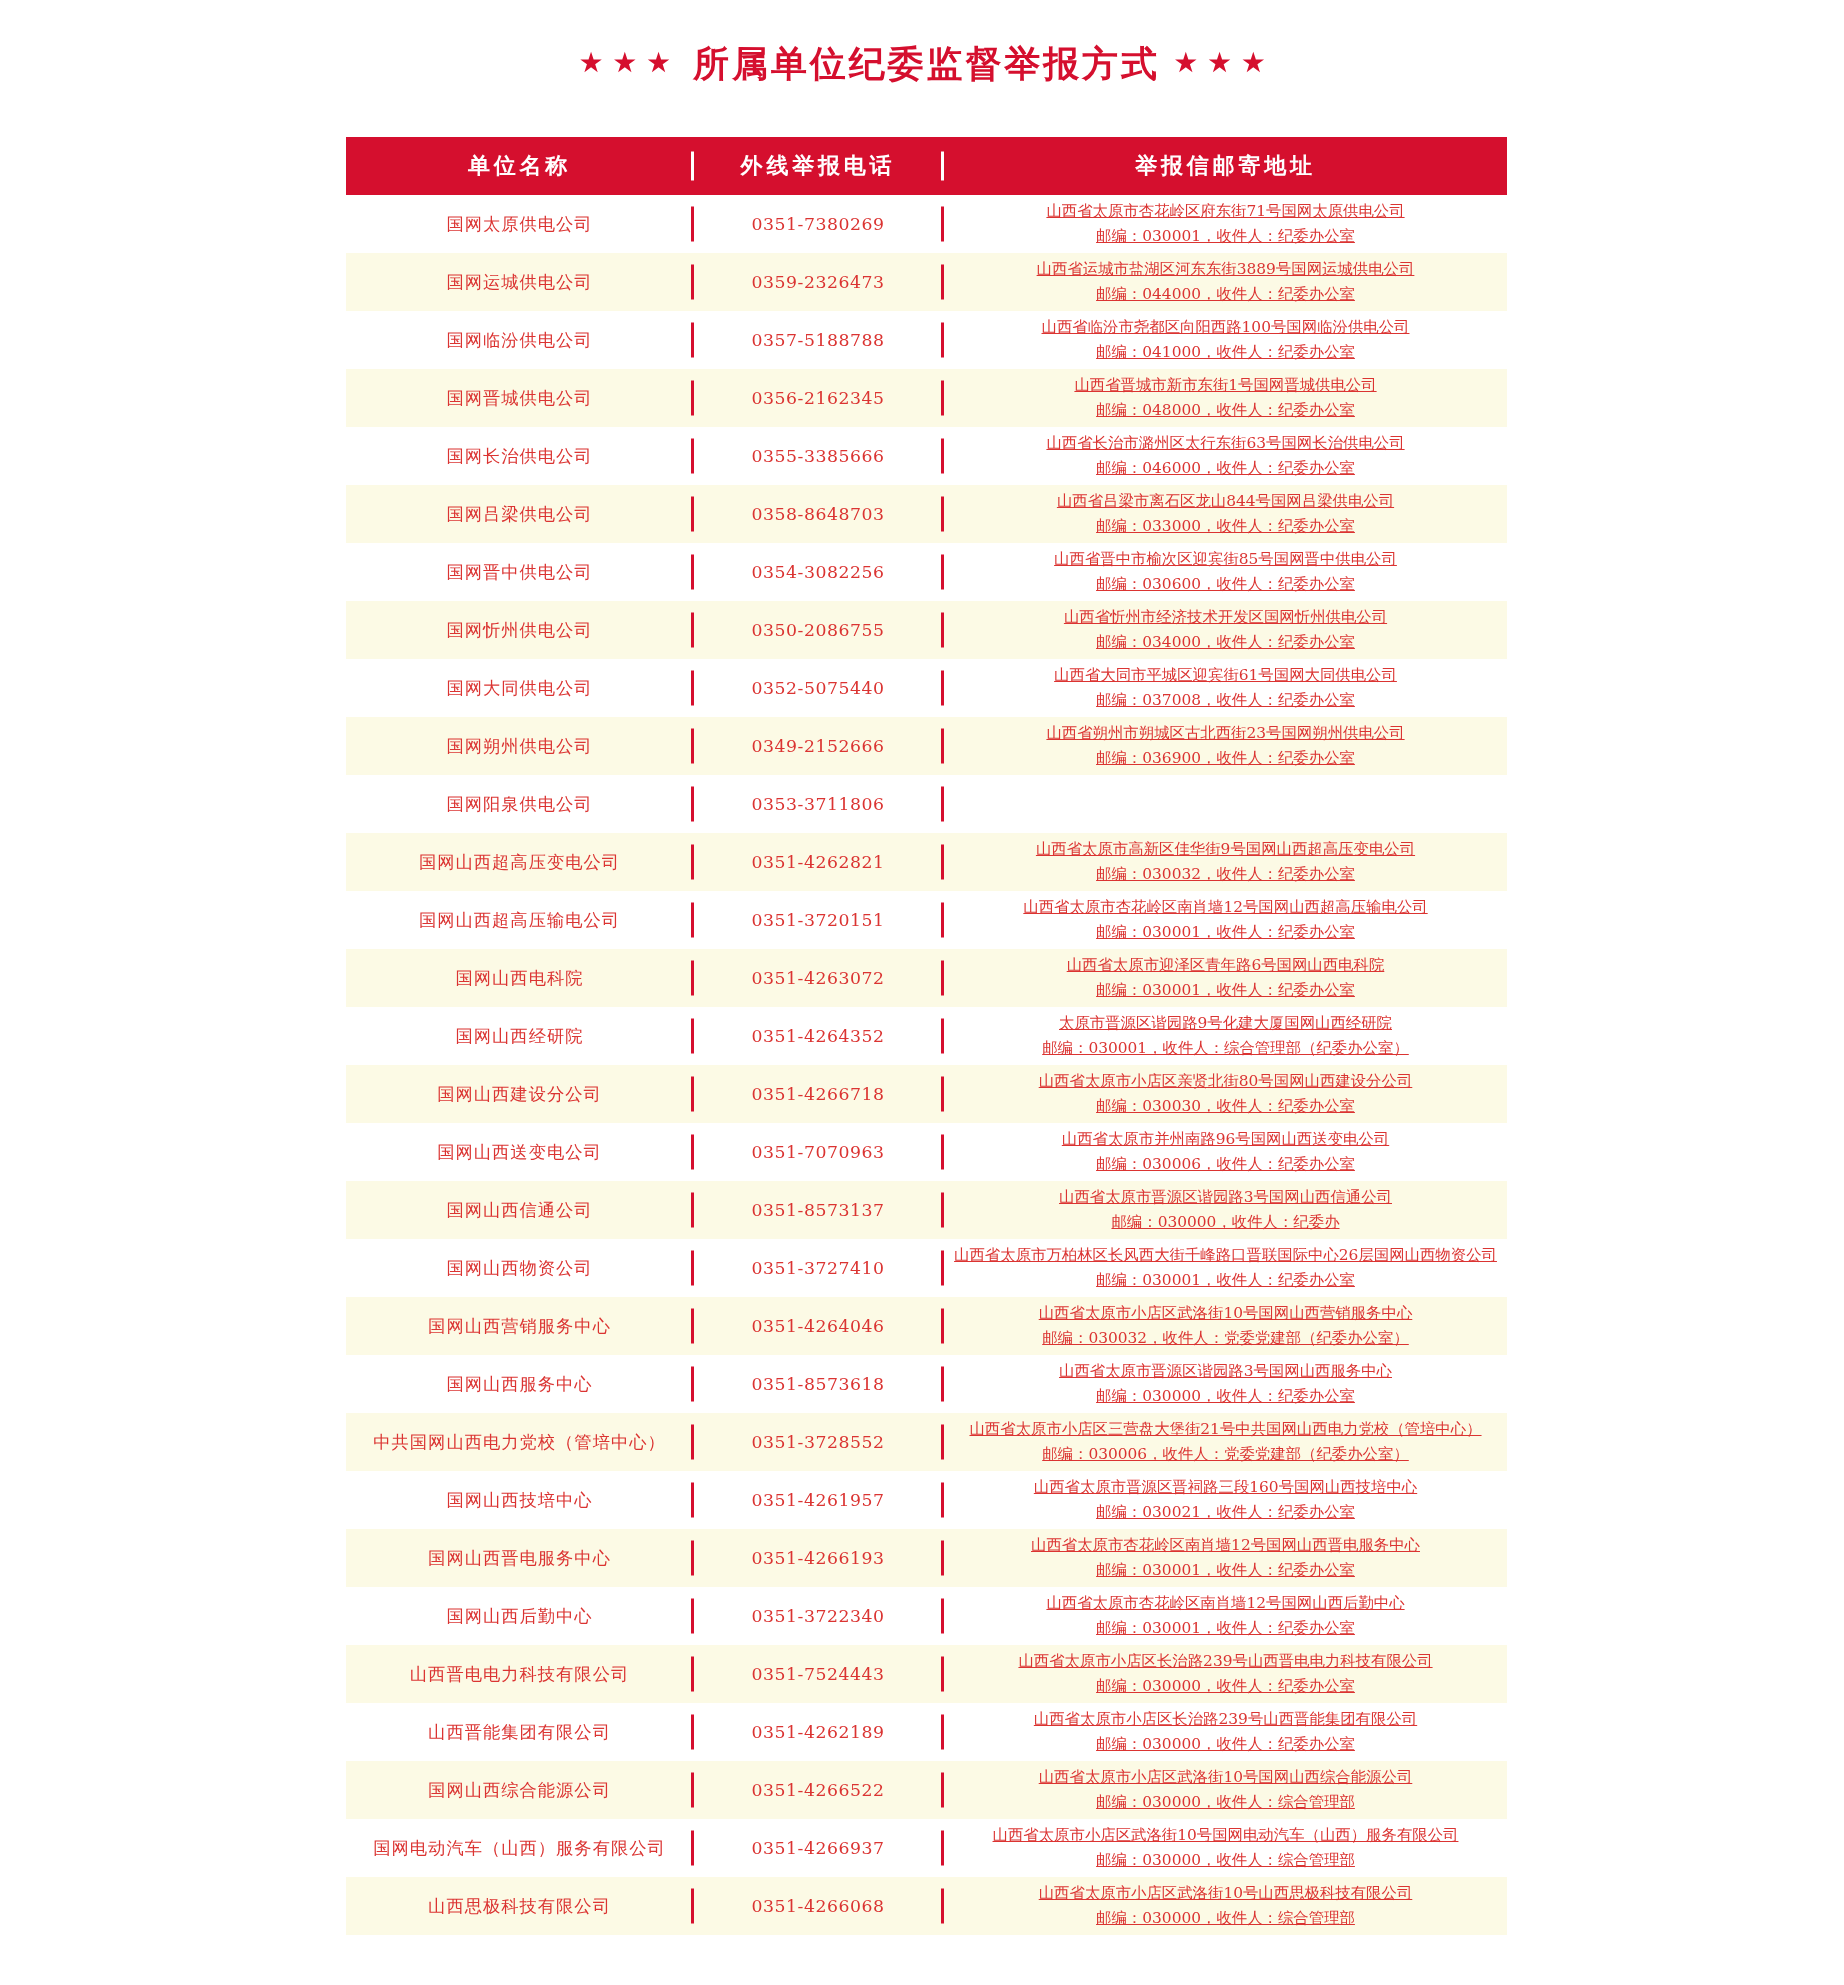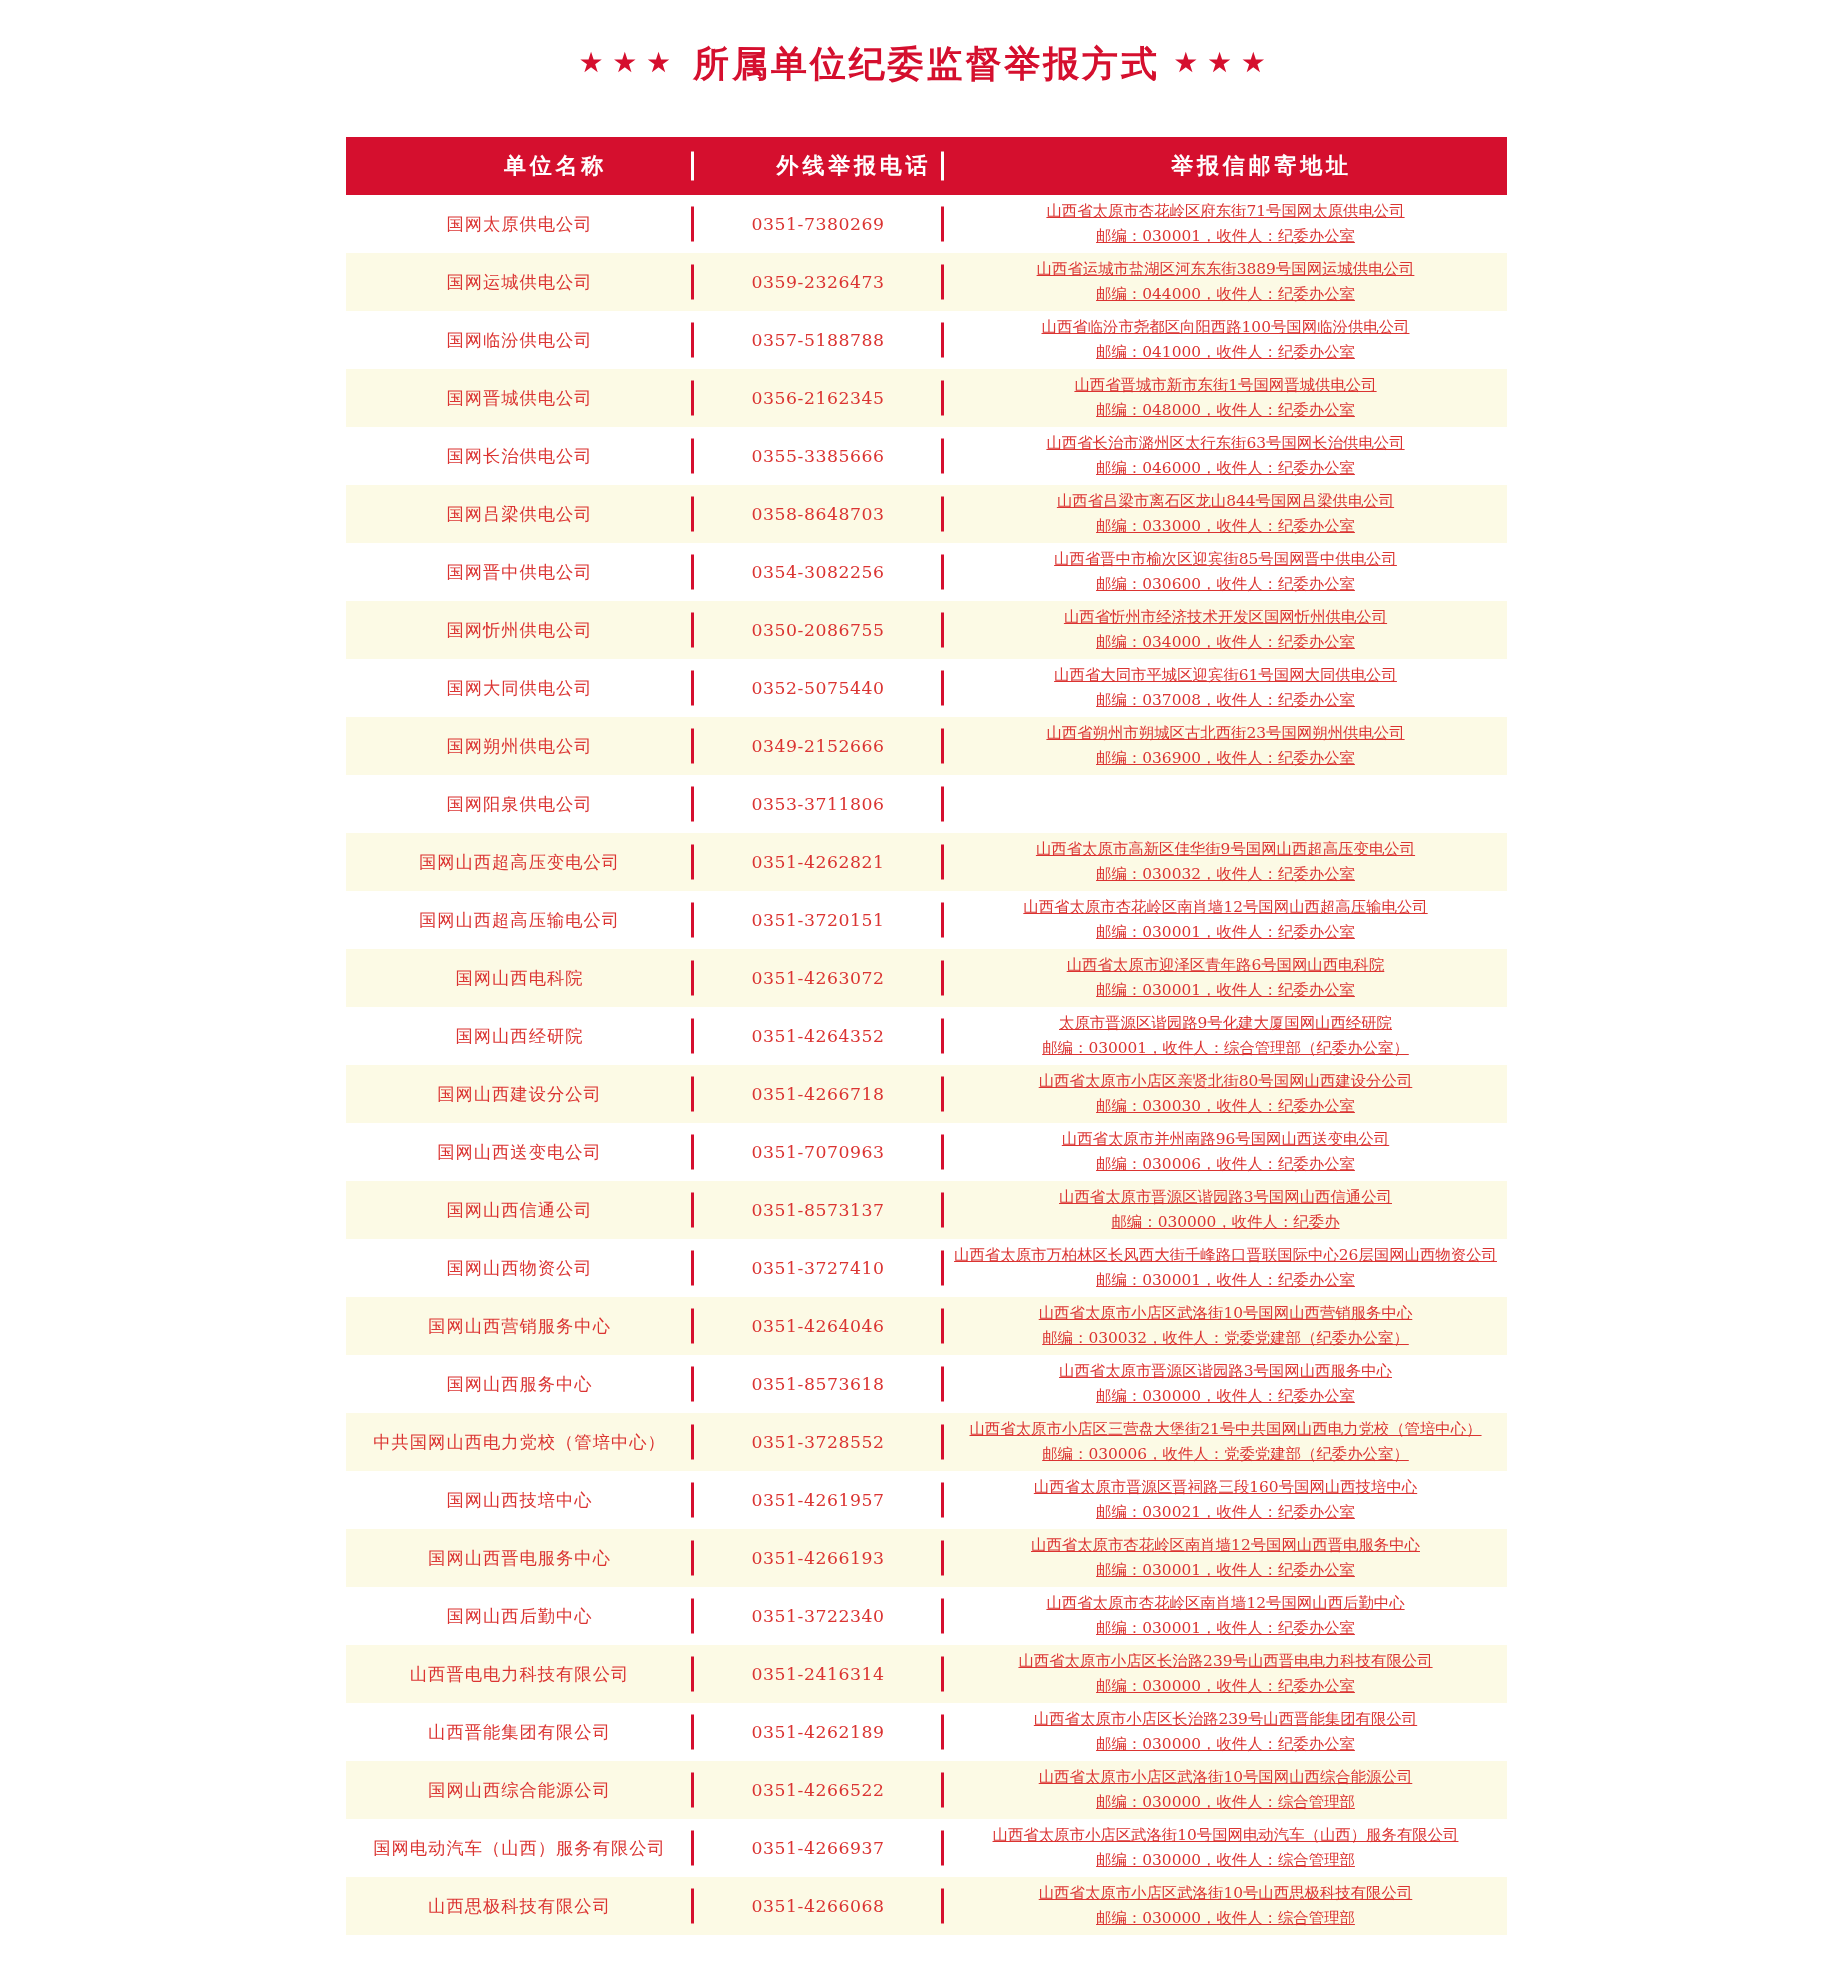--- a/index.html
+++ b/index.html
@@ -21,21 +21,21 @@
     font-size:28px; letter-spacing:8.6px; vertical-align:3.8px; font-weight:normal;
   }
   .title .gap { display:inline-block; width:13.4px; }
 
   .report-table { position:absolute; left:346px; top:137px; width:1161px; }
 
   .thead {
     position:relative; height:58px; background:#D50F2E;
     display:grid; grid-template-columns:347px 250px 565px;
     align-items:center; text-align:center;
-    color:#ffffff; font-size:22px; font-weight:bold; letter-spacing:3.8px;padding-left:36px;
+    color:#ffffff; font-size:22px; font-weight:bold; letter-spacing:3.8px;
   }
   .thead .vdiv { background:#ffffff; height:29px; }
 
   .tbody { width:1161px; }
   .row {
     position:relative; height:58px;
     display:grid; grid-template-columns:347px 250px 565px;
     align-items:center; text-align:center;
     color:#DB3432; background:#ffffff;
   }
@@ -317,21 +317,21 @@
           <div class="cell phone-cell">0351-3722340</div>
           <div class="cell addr-cell">
             <div class="addr-line">山西省太原市杏花岭区南肖墙12号国网山西后勤中心</div>
             <div class="addr-line">邮编：030001，收件人：纪委办公室</div>
           </div>
           <span class="vdiv d1"></span>
           <span class="vdiv d2"></span>
         </div>
         <div class="row alt">
           <div class="cell name-cell">山西晋电电力科技有限公司</div>
-          <div class="cell phone-cell">0351-2416314</div>
+          <div class="cell phone-cell">0351-7524443</div>
           <div class="cell addr-cell">
             <div class="addr-line">山西省太原市小店区长治路239号山西晋电电力科技有限公司</div>
             <div class="addr-line">邮编：030000，收件人：纪委办公室</div>
           </div>
           <span class="vdiv d1"></span>
           <span class="vdiv d2"></span>
         </div>
         <div class="row">
           <div class="cell name-cell">山西晋能集团有限公司</div>
           <div class="cell phone-cell">0351-4262189</div>

